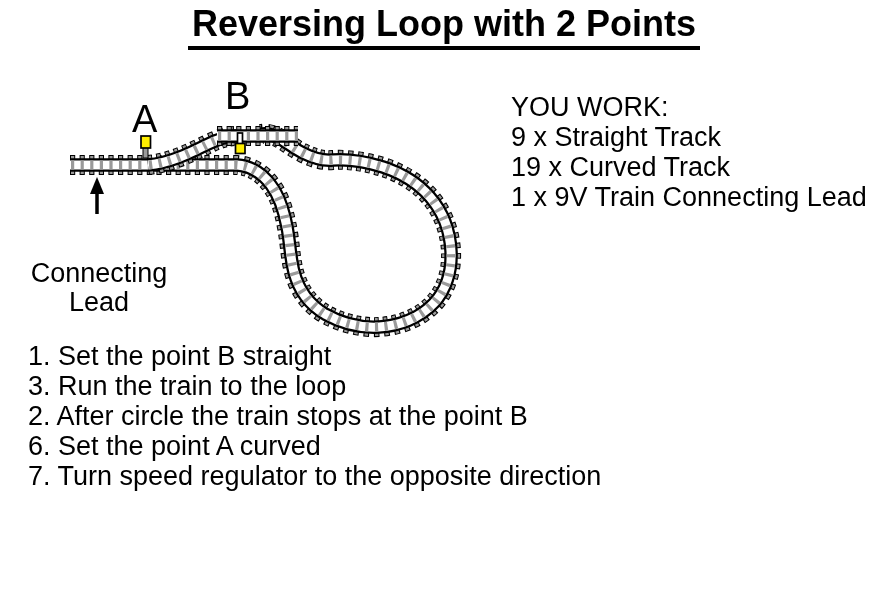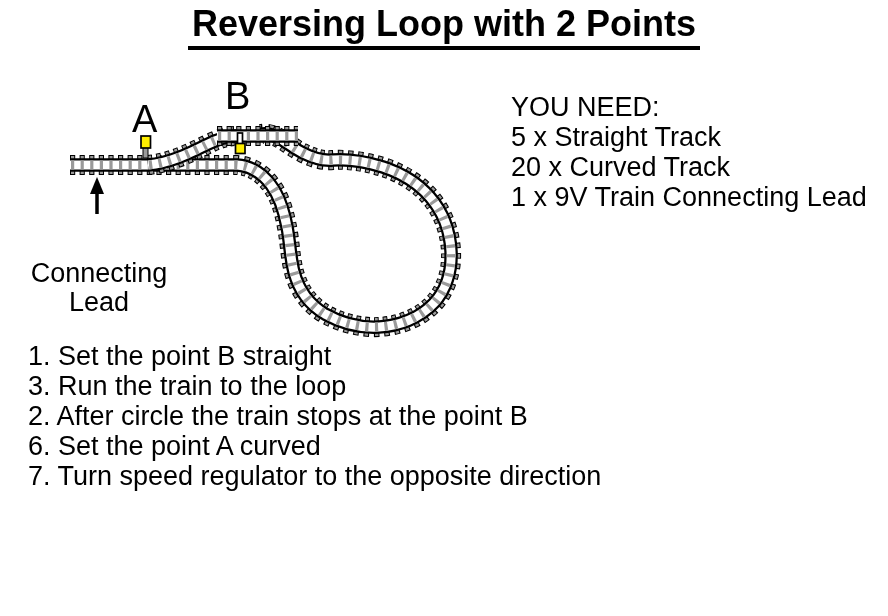--- a/index.html
+++ b/index.html
@@ -107,23 +107,23 @@
 
   <div id="label-a" class="abs pt-label">A</div>
   <div id="label-b" class="abs pt-label">B</div>
 
   <div id="connecting-lead" class="abs">
     <div>Connecting</div>
     <div>Lead</div>
   </div>
 
   <div id="you-need" class="abs">
-    <div>YOU NEED:</div>
-    <div>5 x Straight Track</div>
-    <div>20 x Curved Track</div>
+    <div>YOU WORK:</div>
+    <div>9 x Straight Track</div>
+    <div>19 x Curved Track</div>
     <div>1 x 9V Train Connecting Lead</div>
   </div>
 
   <div id="let-it-work" class="abs">
     <div>1. Set the point B straight</div>
     <div>3. Run the train to the loop</div>
     <div>2. After circle the train stops at the point B</div>
     <div>6. Set the point A curved</div>
     <div>7. Turn speed regulator to the opposite direction</div>
   </div>

